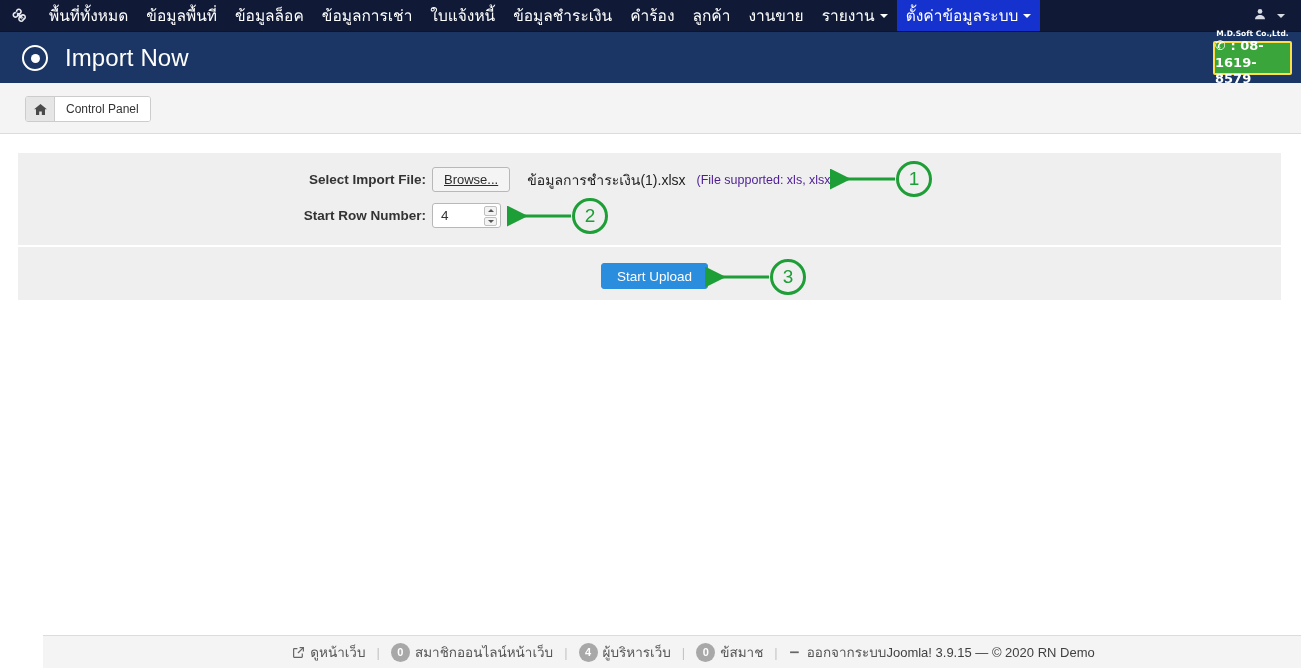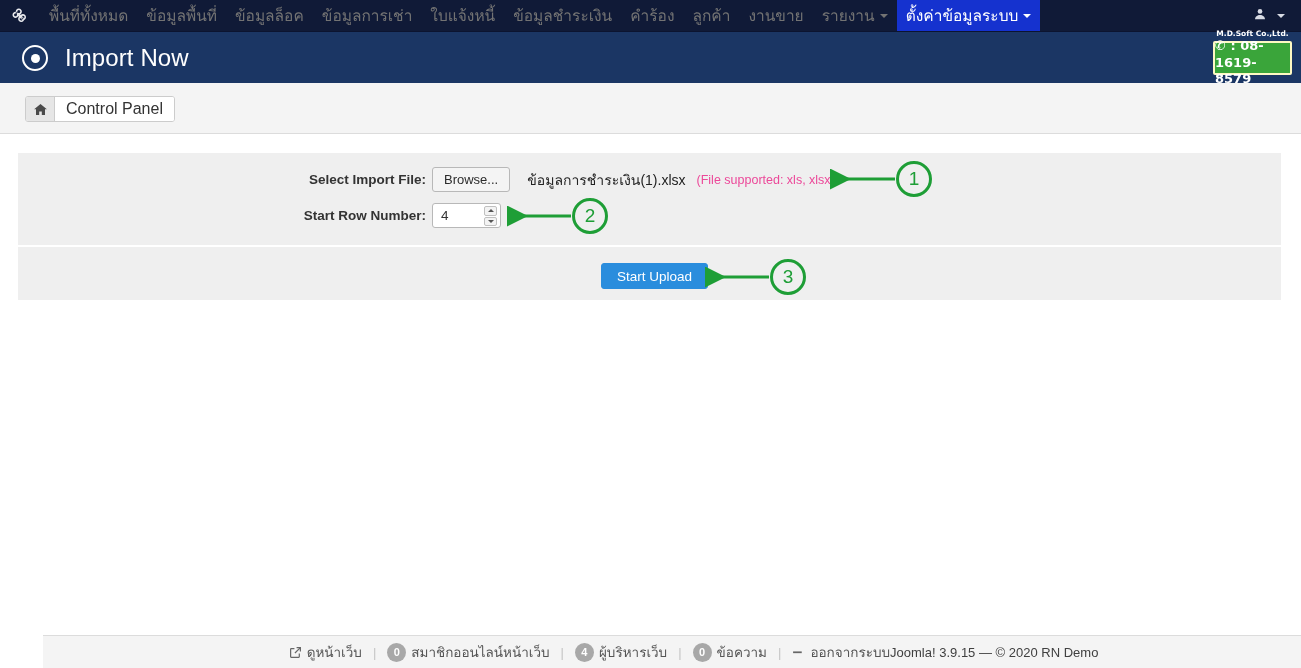--- a/index.html
+++ b/index.html
@@ -21,21 +21,21 @@
   }
   #joomla-logo {
     width: 40px; display: flex; align-items: center; justify-content: center;
     color: #e9eaee;
   }
   #joomla-logo svg { display: block; }
   .nav-items { display: flex; align-items: stretch; flex: 1; }
   .nav-item {
     display: flex; align-items: center;
     padding: 0 9px;
-    color: #737373;
+    color: #ffffff;
     font-size: 15.5px;
     white-space: nowrap;
     cursor: pointer;
     line-height: 1;
   }
   .nav-item.active {
     background: #1532cf;
     color: #ffffff;
   }
   .caret {
@@ -72,21 +72,21 @@
     margin-left: 17px;
     color: #ffffff;
     font-size: 24px;
     font-weight: normal;
     letter-spacing: .1px;
   }
   #brand-logo {
     position: absolute; right: 9px; top: 9px;
     width: 79px; height: 34px;
     background: #3aa53a;
-    border: 2px solid #fef9c3;
+    border: 2px solid #fde047;
     border-radius: 2px;
     display: flex; flex-direction: column;
     align-items: center; justify-content: center;
     color: #ffffff;
     font-family: "DejaVu Sans", sans-serif;
     line-height: 1.25;
   }
   #brand-logo .b1 { font-size: 7.5px; font-weight: bold; }
   #brand-logo .b2 { font-size: 13px; font-weight: bold; }
 
@@ -109,21 +109,21 @@
   #home-btn {
     width: 29px;
     background: #e6e6e6;
     border-right: 1px solid #cccccc;
     display: flex; align-items: center; justify-content: center;
     cursor: pointer;
   }
   #control-panel-btn {
     display: flex; align-items: center;
     padding: 0 11px;
-    font-size: 16px;
+    font-size: 12px;
     color: #333;
     cursor: pointer;
     background: #ffffff;
   }
 
   
   #panel-top {
     position: absolute; left: 18px; top: 153px;
     width: 1263px; height: 92px;
     background: #efefef;
@@ -148,30 +148,31 @@
     height: 25px;
     min-width: 78px;
     padding: 0 11px;
     background: #f4f4f4;
     border: 1px solid #b8b8b8;
     border-radius: 3px;
     font-size: 13px;
     color: #2c2c2c;
     display: flex; align-items: center; justify-content: center;
     cursor: pointer;
+    text-decoration: underline;
   }
   #file-name {
     margin-left: 17px;
     font-size: 14px;
     color: #222;
   }
   #file-support {
     margin-left: 11px;
     font-size: 12.5px;
-    color: #ec4899;
+    color: #4c1d95;
   }
 
   
   #row-start { left: 298px; top: 203px; }
   #label-start { width: 128px; }
   #spinner {
     position: relative;
     margin-left: 6px;
     width: 69px; height: 25px;
     background: #ffffff;
@@ -402,21 +403,21 @@
         <span class="f-label">สมาชิกออนไลน์หน้าเว็บ</span>
       </div>
       <span class="f-sep">|</span>
       <div class="f-item">
         <span class="f-badge">4</span>
         <span class="f-label">ผู้บริหารเว็บ</span>
       </div>
       <span class="f-sep">|</span>
       <div class="f-item">
         <span class="f-badge">0</span>
-        <span class="f-label">ข้อความ</span>
+        <span class="f-label">ข้สมาช</span>
       </div>
       <span class="f-sep">|</span>
       <div class="f-item">
         <span class="ico">
           <svg width="13" height="13" viewBox="0 0 24 24">
             <rect x="2" y="10" width="16" height="3.2" fill="#666"></rect>
           </svg>
         </span>
         <span class="f-label">ออกจากระบบ</span>
       </div>

